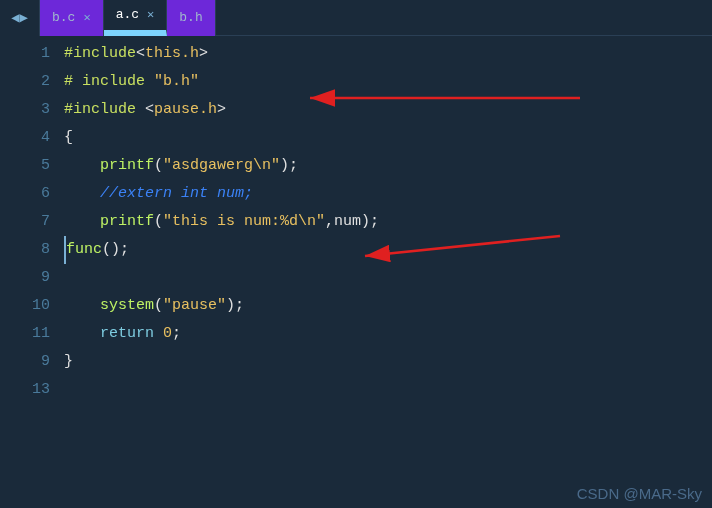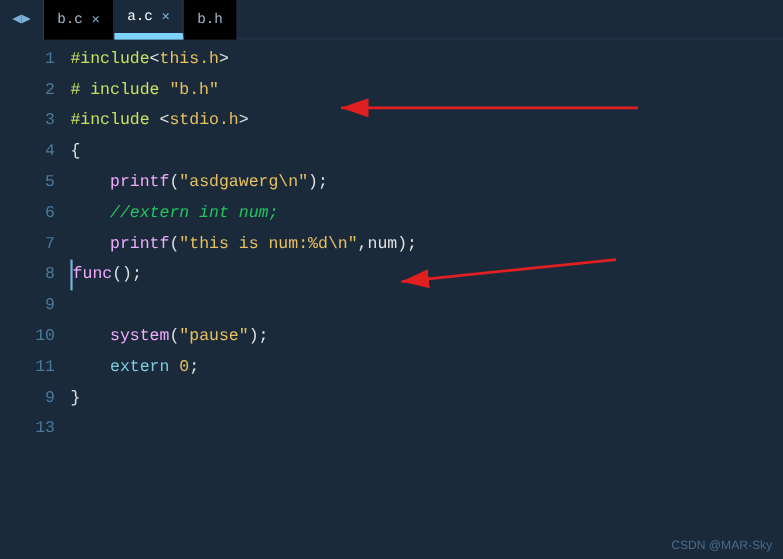--- a/index.html
+++ b/index.html
@@ -39,21 +39,21 @@
 
     .tab {
       display: flex;
       align-items: center;
       height: 36px;
       padding: 0 12px;
       color: #a0b8cc;
       font-size: 13px;
       cursor: pointer;
       border-right: 1px solid #2a3f55;
-      background: #000000;
+      background: #6d28d9;
       gap: 8px;
       position: relative;
     }
 
     .tab.active {
       background: #1a2a3a;
       color: #ffffff;
       border-bottom: 6px solid #7dd3fc;
     }
 
@@ -107,23 +107,23 @@
 
     .code-line {
       white-space: pre;
       height: 28px;
       display: flex;
       position: relative;
     }
 
     
     .kw { color: #7ecce0; }          
-    .fn { color: #f0abfc; }          
+    .fn { color: #bef264; }          
     .str { color: #e8c060; }         
-    .comment { color: #22c55e; font-style: italic; }
+    .comment { color: #3b82f6; font-style: italic; }
     .inc { color: #c8e060; }         
     .inc-file { color: #e8c060; }    
     .punct { color: #e0e0e0; }
     .num { color: #e8c060; }         
     .plain { color: #e0e0e0; }
 
     
     .arrows-overlay {
       position: absolute;
       top: 36px;
@@ -133,21 +133,21 @@
       pointer-events: none;
       z-index: 10;
     }
 
     
     .watermark {
       position: absolute;
       bottom: 6px;
       right: 10px;
       color: #4a6a8a;
-      font-size: 11px;
+      font-size: 15px;
       font-family: Arial, sans-serif;
     }
 
     .line-cursor {
       border-left: 2px solid #7ab0d4;
       height: 28px;
       display: inline-block;
       vertical-align: middle;
     }
   </style>
@@ -193,21 +193,21 @@
 
     <div class="code-line">
       <span class="inc">#include</span><span class="punct">&lt;</span><span class="inc-file">this.h</span><span class="punct">&gt;</span>
     </div>
 
     <div class="code-line">
       <span class="inc"># include </span><span class="str">"b.h"</span>
     </div>
 
     <div class="code-line">
-      <span class="inc">#include </span><span class="punct">&lt;</span><span class="inc-file">stdio.h</span><span class="punct">&gt;</span>
+      <span class="inc">#include </span><span class="punct">&lt;</span><span class="inc-file">pause.h</span><span class="punct">&gt;</span>
     </div>
 
 
     <div class="code-line">
       <span class="punct">{</span>
     </div>
 
     <div class="code-line">
       <span class="plain">    </span><span class="fn">printf</span><span class="punct">(</span><span class="str">"asdgawerg\n"</span><span class="punct">);</span>
     </div>
@@ -226,21 +226,21 @@
 
     <div class="code-line">
       <span class="plain">&nbsp;</span>
     </div>
 
     <div class="code-line">
       <span class="plain">    </span><span class="fn">system</span><span class="punct">(</span><span class="str">"pause"</span><span class="punct">);</span>
     </div>
 
     <div class="code-line">
-      <span class="plain">    </span><span class="kw">extern</span><span class="plain"> </span><span class="num">0</span><span class="punct">;</span>
+      <span class="plain">    </span><span class="kw">return</span><span class="plain"> </span><span class="num">0</span><span class="punct">;</span>
     </div>
 
     <div class="code-line">
       <span class="punct">}</span>
     </div>
 
   </div>
 </div>
 
 <svg class="arrows-overlay" xmlns="http://www.w3.org/2000/svg">

